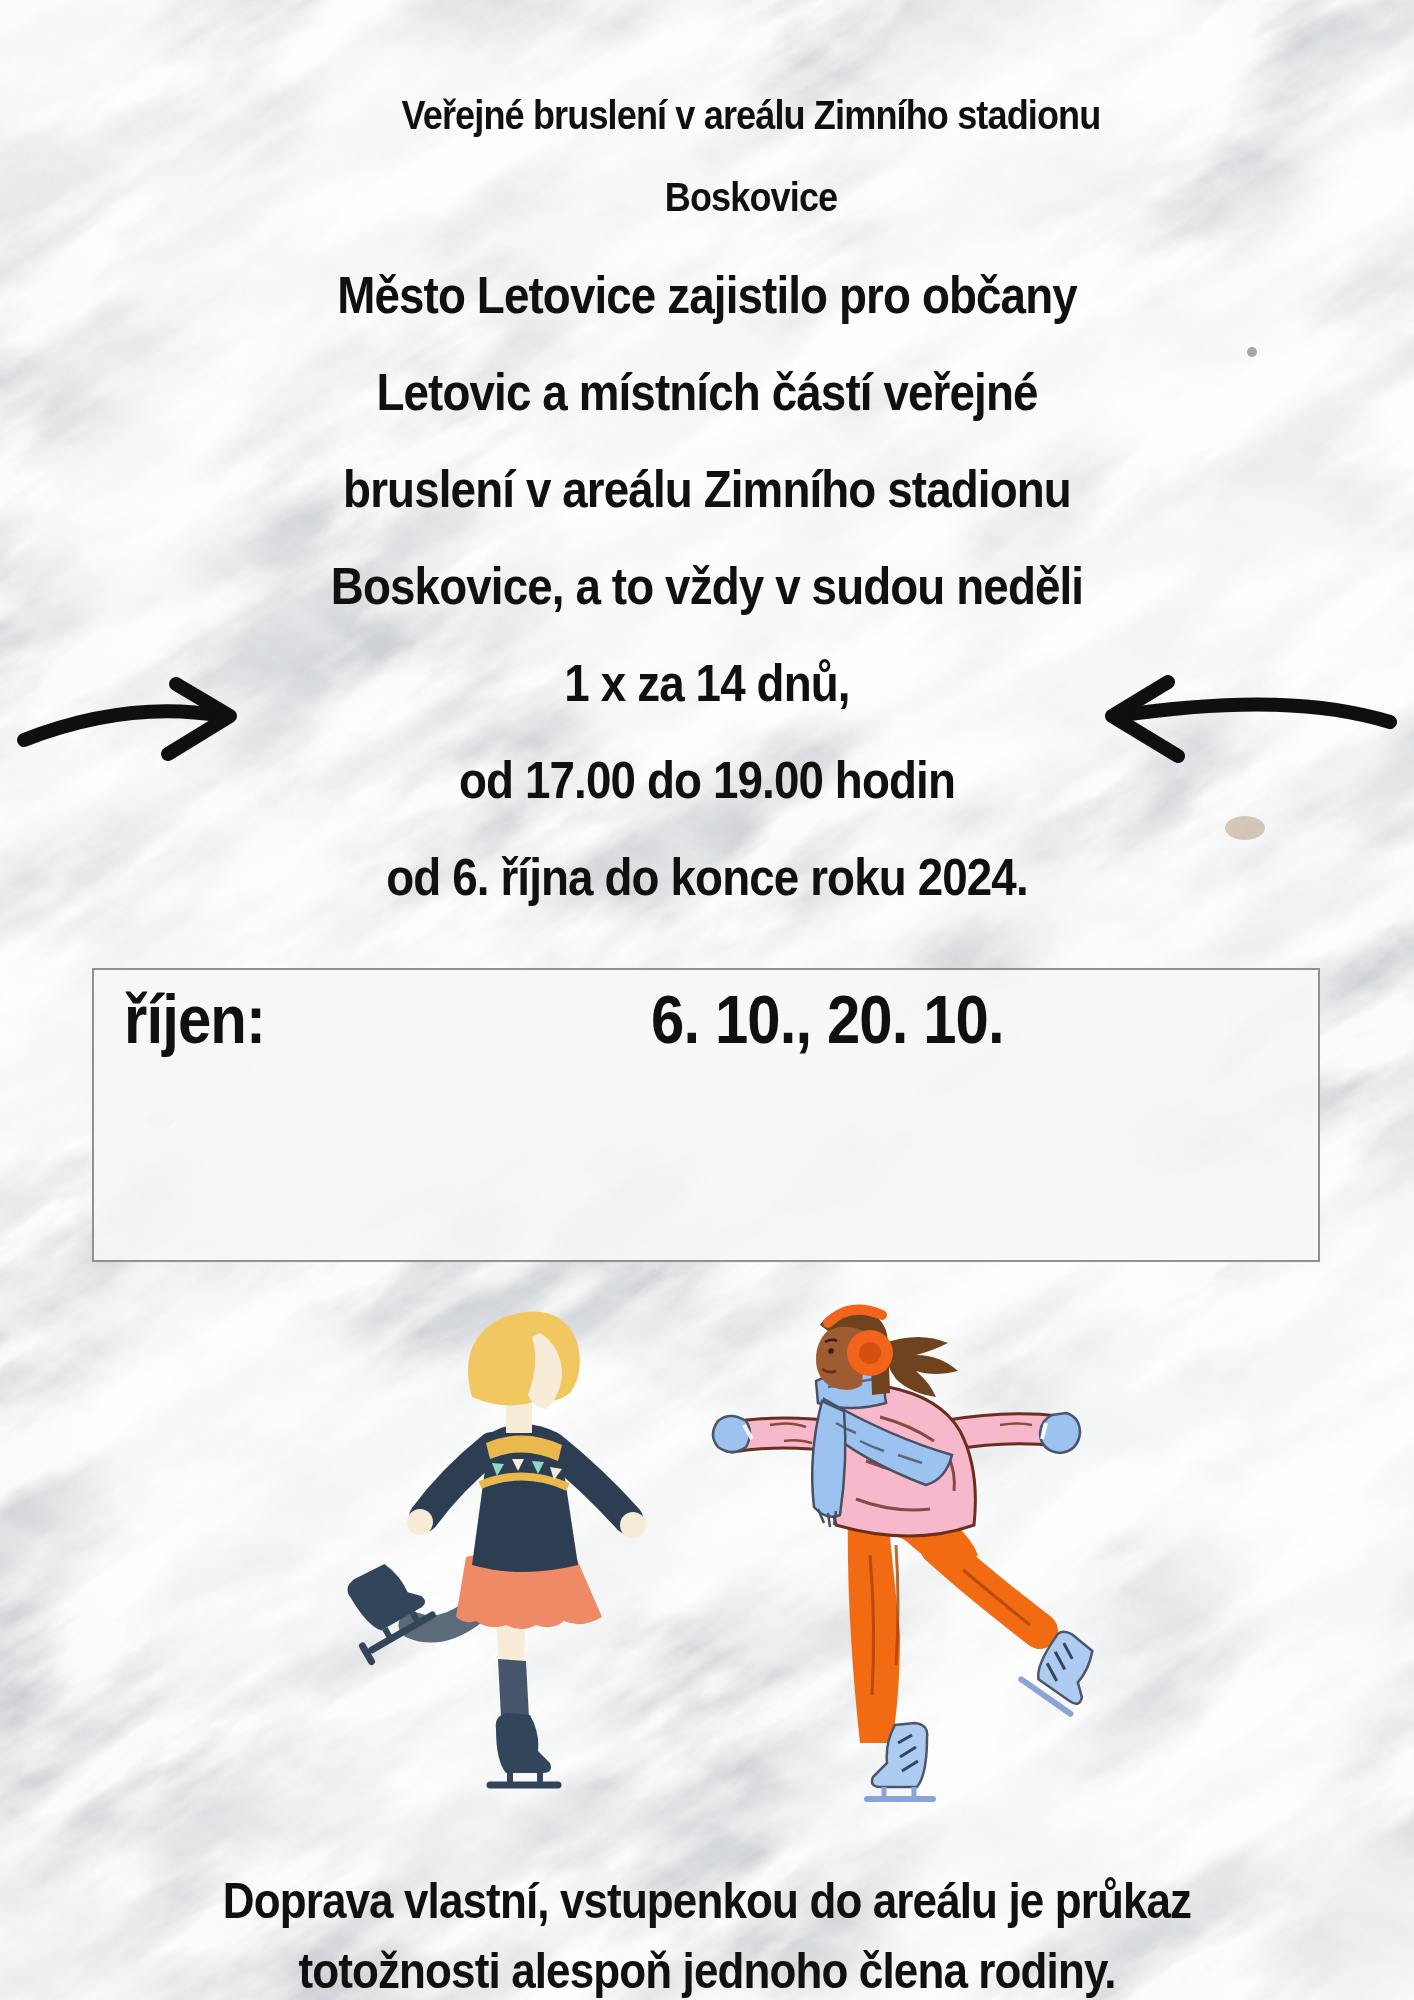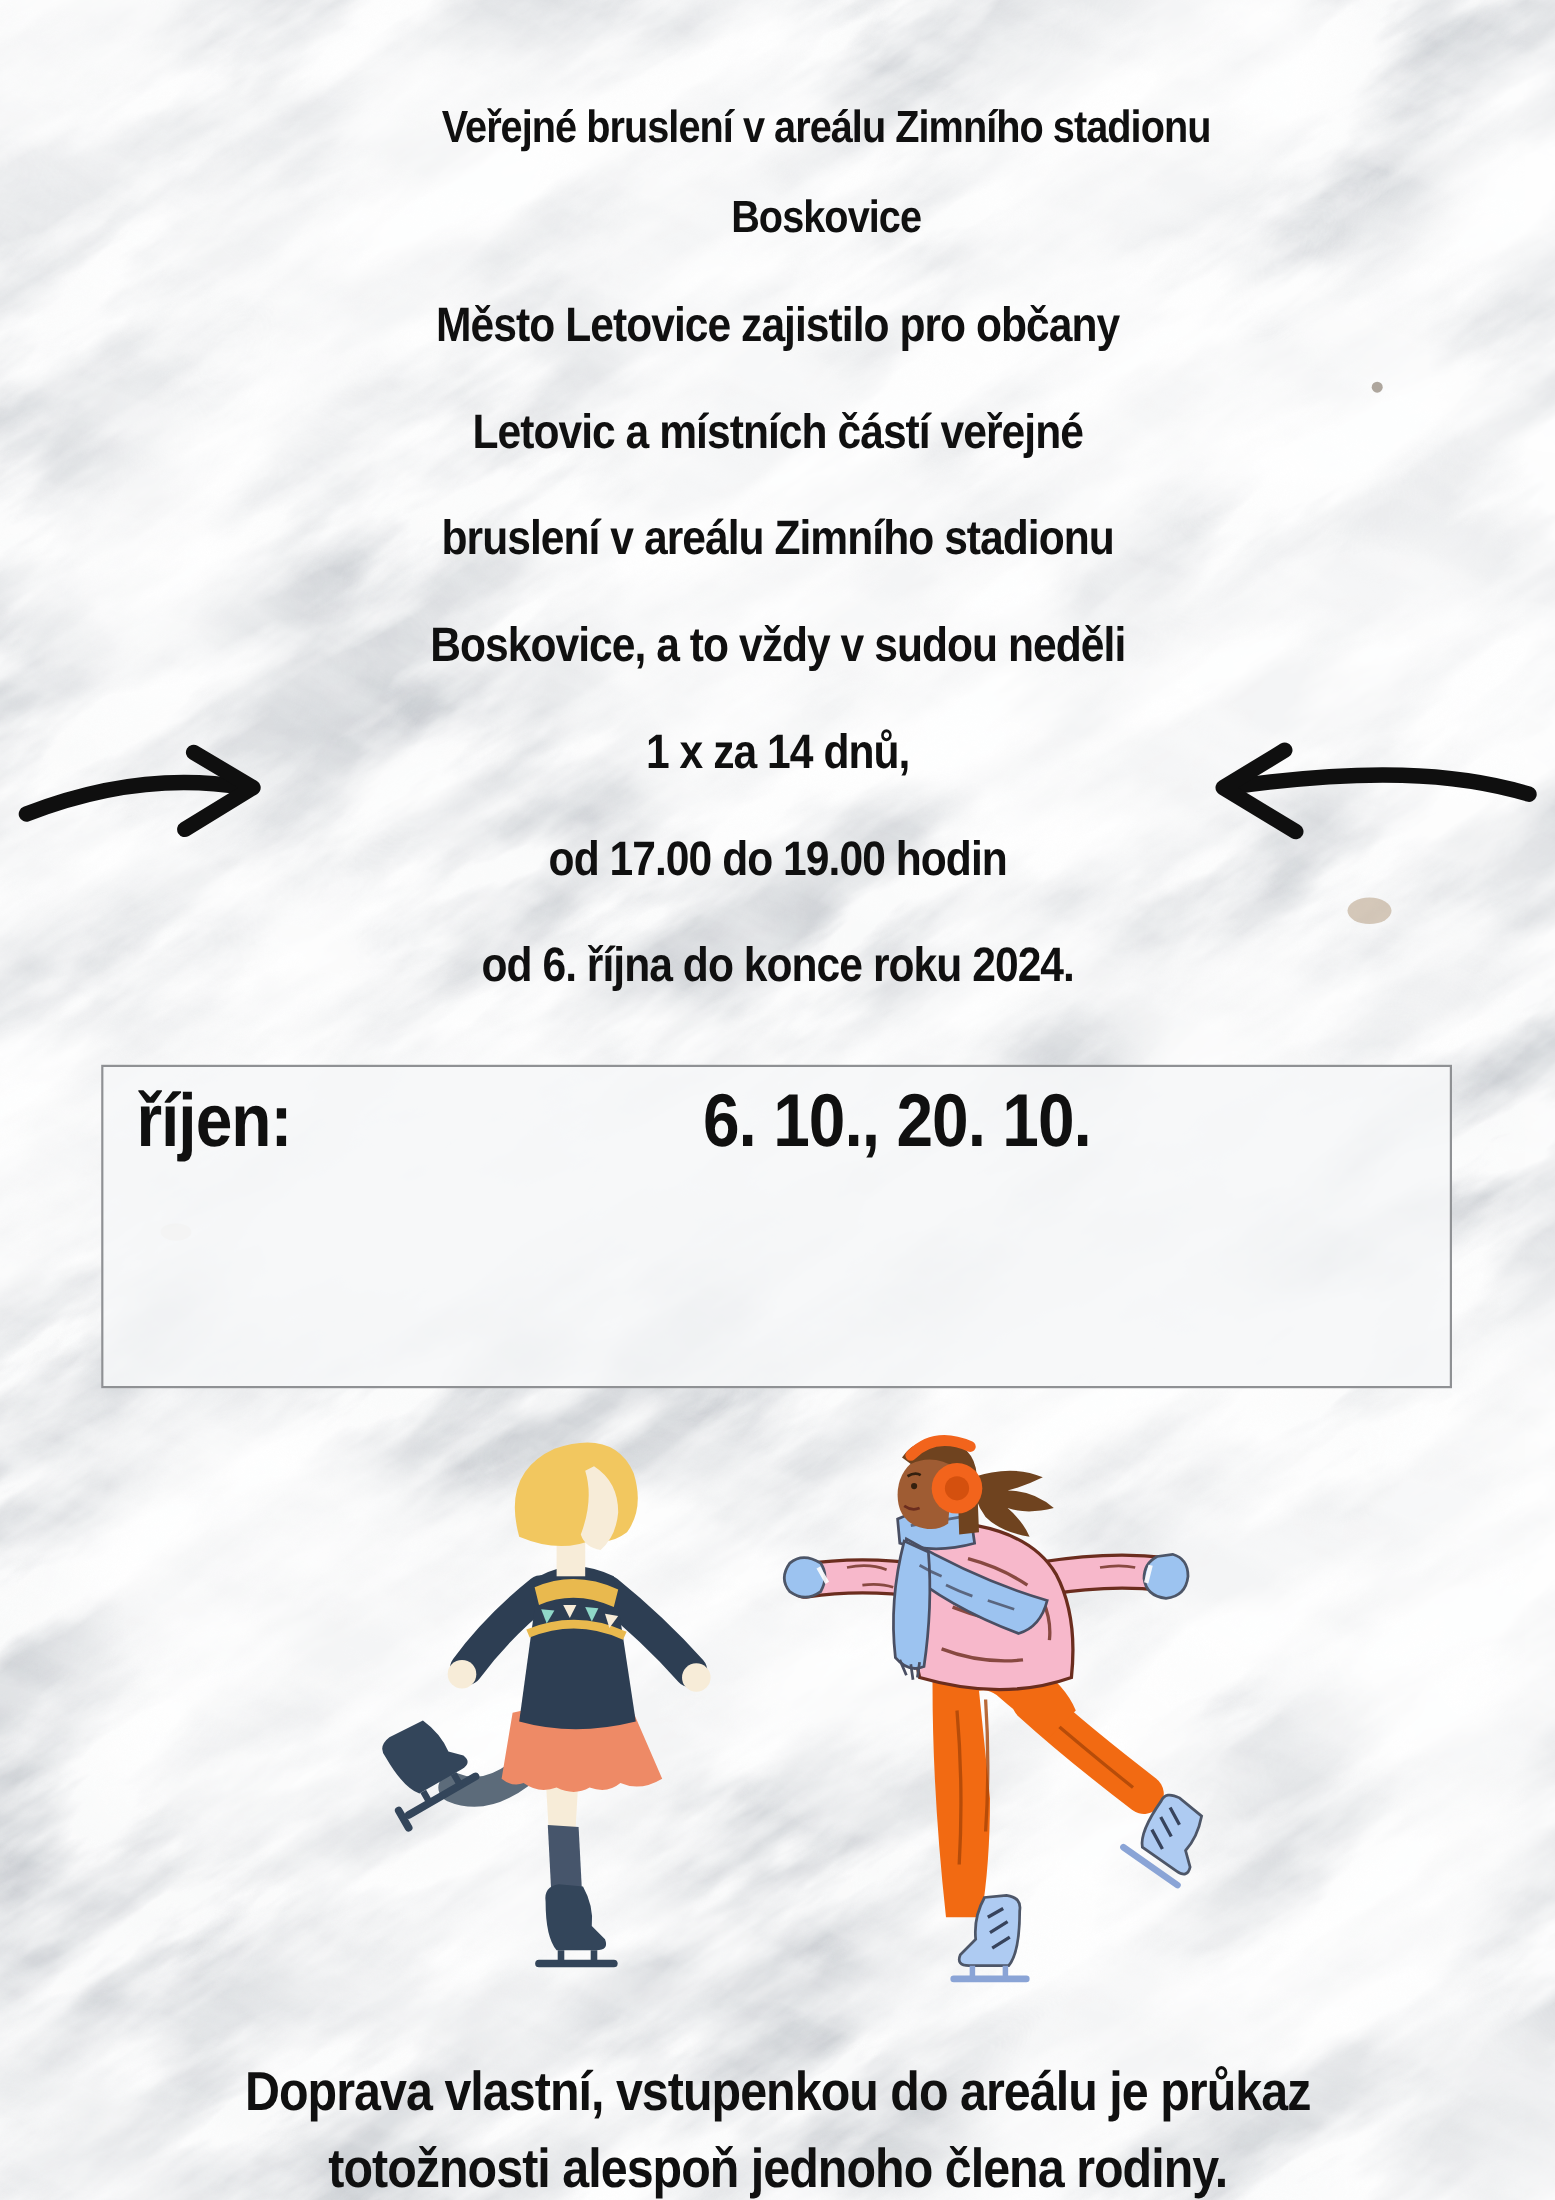--- a/index.html
+++ b/index.html
@@ -6,29 +6,29 @@
   #poster{
     position:relative;width:1414px;height:2000px;overflow:hidden;
     background:#ccd0d4;
     font-family:"Liberation Sans", sans-serif;
     color:#101010;
   }
   #poster svg.layer{position:absolute;left:0;top:0;}
   .textblock{position:absolute;left:0;width:1414px;text-align:center;font-weight:700;z-index:3;}
   .line{transform:scaleX(0.88);letter-spacing:-1px;white-space:nowrap;}
   #title-block{top:74px;font-size:41px;line-height:82px;margin-left:44px;}
-  #intro-block{top:247px;font-size:44px;line-height:97px;}
+  #intro-block{top:247px;font-size:52px;line-height:97px;}
   #footer-block{top:1835px;font-size:50px;line-height:70px;margin-top:31px;}
   #schedule-box{
     position:absolute;left:92px;top:968px;width:1228px;height:294px;
     background:rgba(246,247,248,0.87);
     border:2px solid #8f9194;box-sizing:border-box;z-index:3;
   }
   #schedule-rows{padding:2px 0 0 30px;font-size:68px;line-height:95px;font-weight:700;}
-  .srow{display:grid;grid-template-columns:515px 1fr;}
+  .srow{display:grid;grid-template-columns:515px 1fr;gap:12px;}
   .srow span{transform:scaleX(0.88);transform-origin:0 50%;display:inline-block;
     letter-spacing:-1px;white-space:nowrap;}
   #arrows{z-index:2;pointer-events:none;}
   #skaters{position:absolute;left:300px;top:1295px;z-index:2;}
 </style>
 </head>
 <body>
 
 <div id="poster">
 

